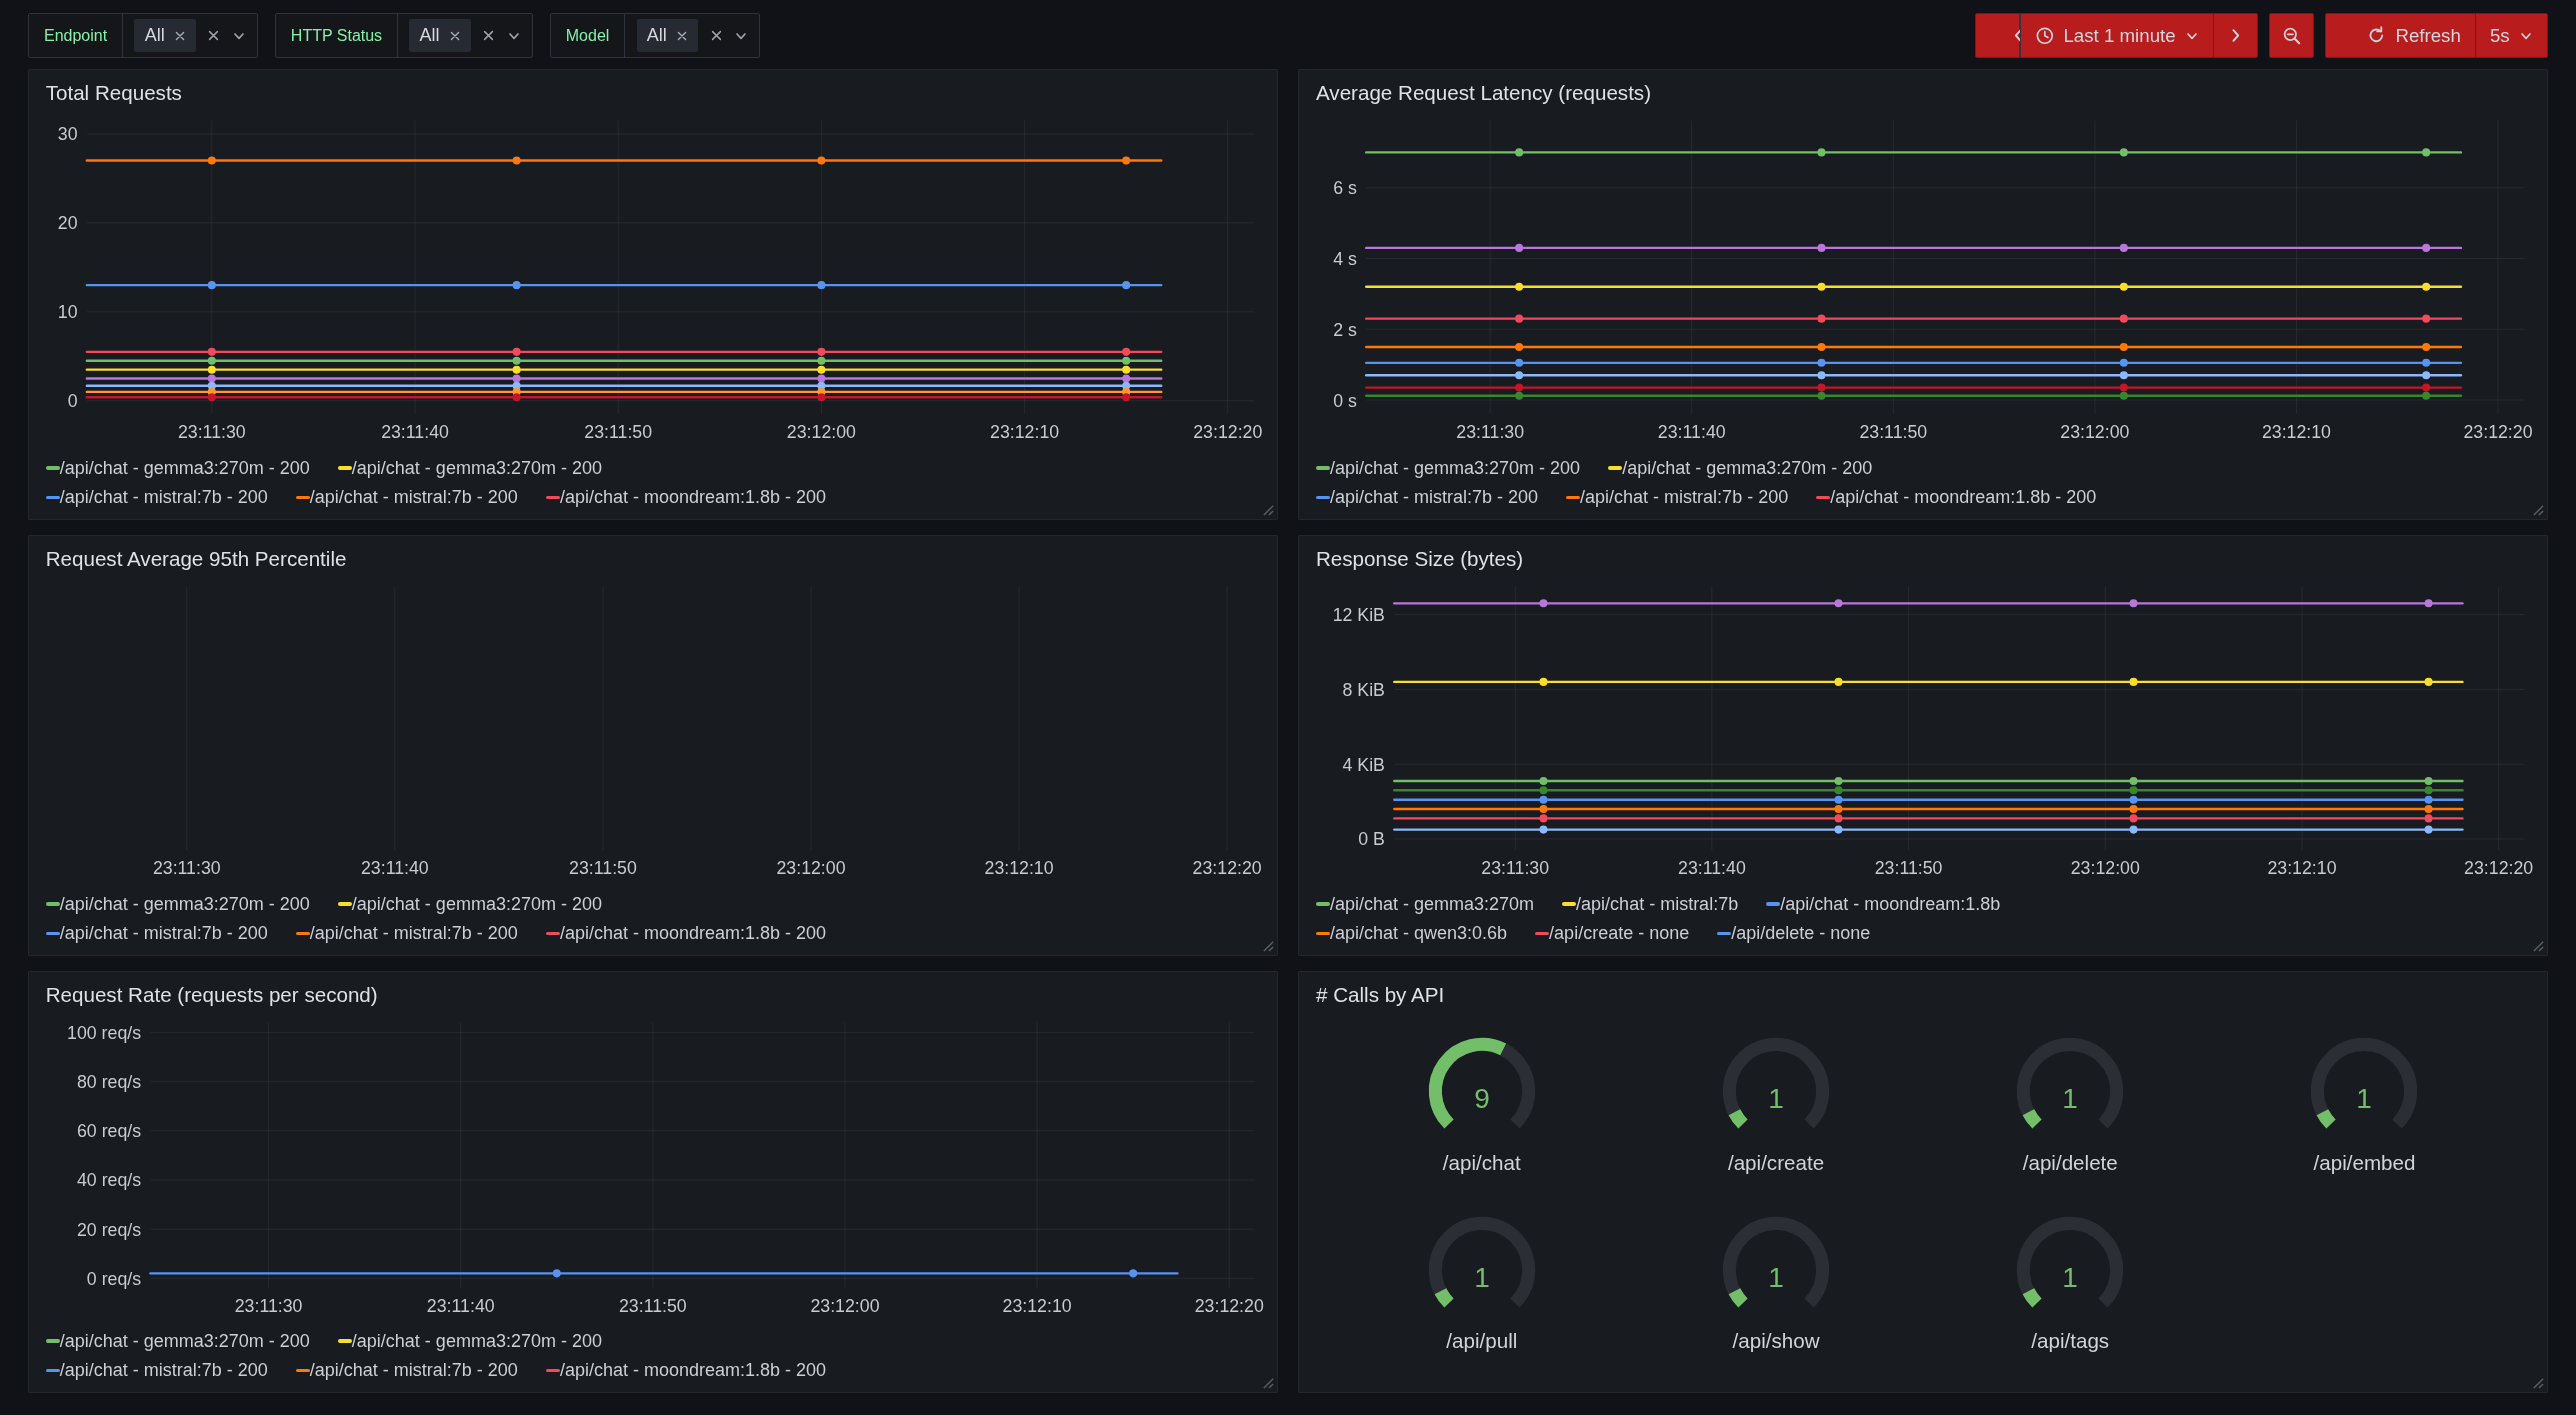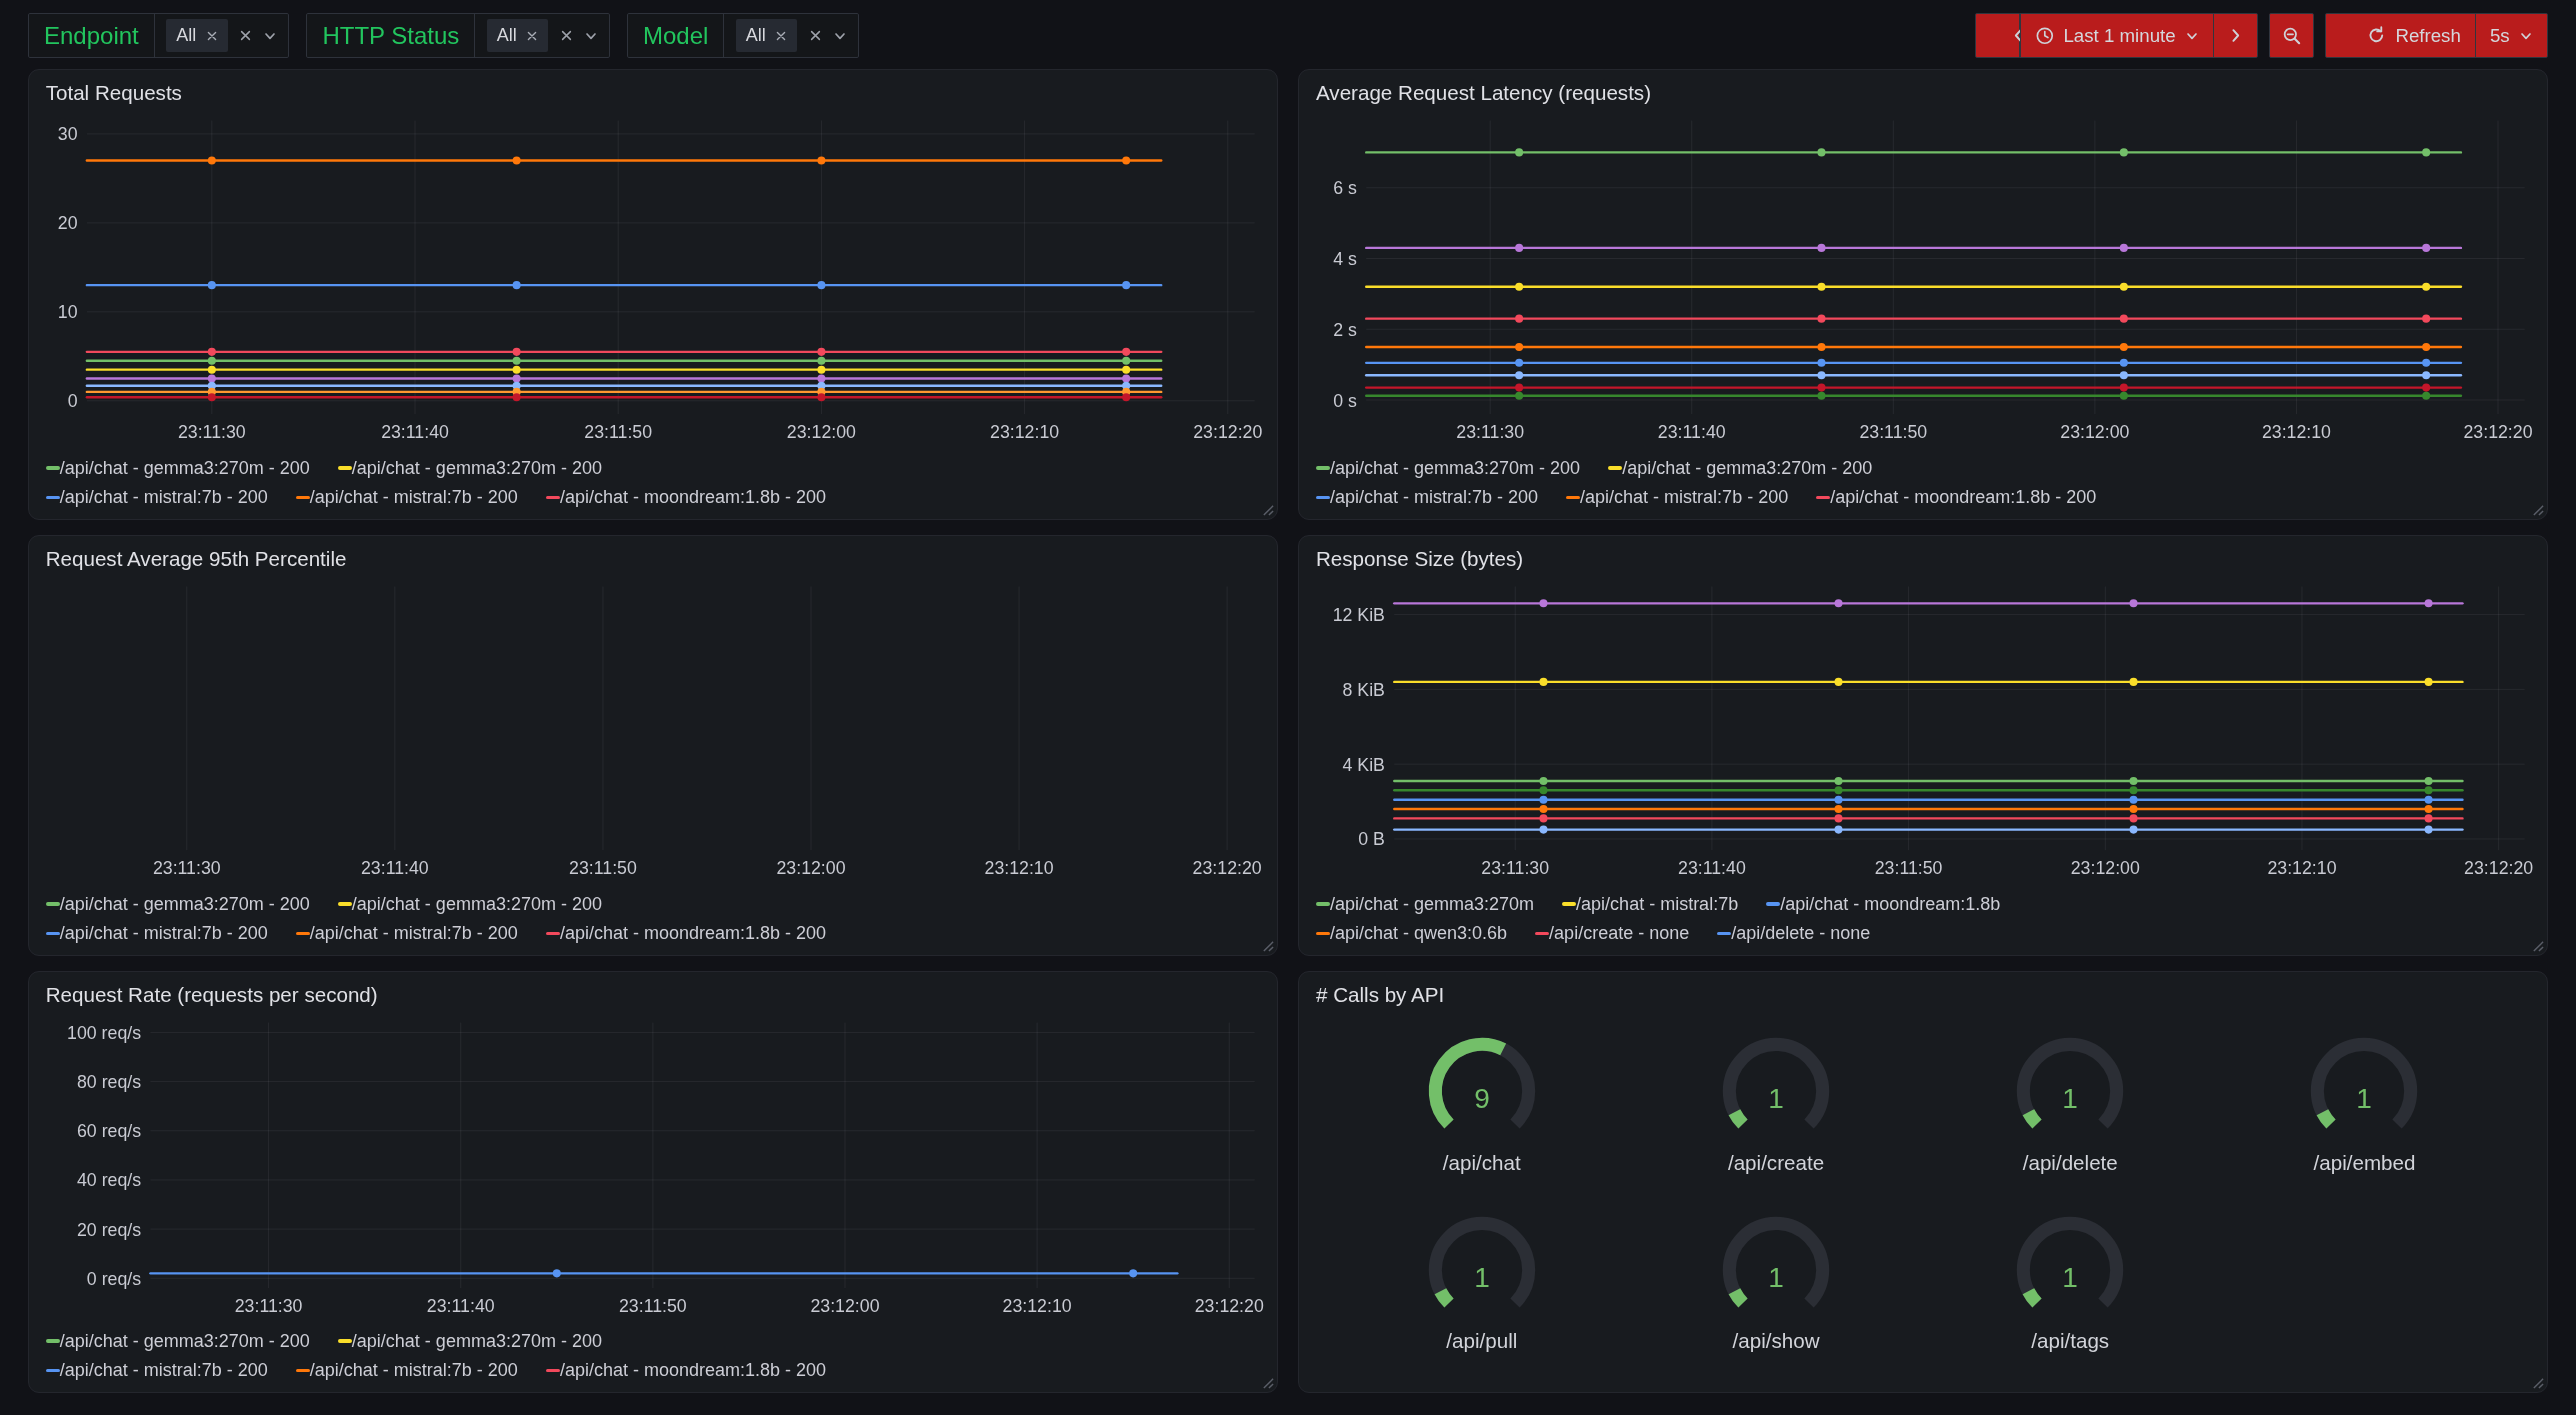--- a/index.html
+++ b/index.html
@@ -10,21 +10,21 @@
     font-family:"Liberation Sans","DejaVu Sans",sans-serif;
     color:#CCCCDC;
     overflow:hidden;
   }
   svg text { font-family:"Liberation Sans","DejaVu Sans",sans-serif; }
 
   
   .topbar{ display:flex; justify-content:space-between; align-items:center; padding:13px 28px 11.2px; }
   .filters{ display:flex; gap:17px; }
   .filter{ display:flex; align-items:stretch; height:45px; border:0.9px solid #2E323B; border-radius:1.9px; background:#141619; }
-  .f-label{ display:flex; align-items:center; padding:0 15px; font-size:24px; color:#22c55e; border-right:0.9px solid #2E323B; }
+  .f-label{ display:flex; align-items:center; padding:0 15px; font-size:16px; color:#86efac; border-right:0.9px solid #2E323B; }
   .f-body{ display:flex; align-items:center; gap:11.2px; padding:0 11.2px;justify-content:center; }
   .chip{ display:inline-flex; align-items:center; gap:9.3px; background:#262A32; border-radius:1.9px; padding:5.6px 10.3px; font-size:18px; color:#D8D9DE; cursor:pointer; }
   .chip svg{ color:#A9ADB6; }
   .f-ic{ display:inline-flex; align-items:center; color:#9DA1AA; cursor:pointer; }
 
   .time{ display:flex; align-items:center; gap:11.2px; }
   .tgroup{ display:flex; }
   .tbtn{
     display:inline-flex; align-items:center; gap:9.3px;
     height:45px; padding:0 14px;
@@ -43,21 +43,21 @@
     display:grid;
     grid-template-columns:1fr 1fr;
     grid-template-rows:451px 421px 422px;
     gap:15px 20.6px;
     padding:0 28px;
   }
   .panel{
     position:relative;
     background:#181B1F;
     border:0.9px solid #24262D;
-    border-radius:11px;
+    border-radius:1px;
     padding:9.3px 13px 11.2px;
     display:flex; flex-direction:column;
     min-width:0; min-height:0;
   }
   .panel-title{ margin:0 0 1.9px; padding:1.9px 3.7px; font-size:20.6px; font-weight:500; color:#E0E1E6; }
   .chart{ flex:1; position:relative; min-height:0; margin-top:3.7px; }
   .chart svg{ position:absolute; inset:0; }
 
   .legend{ margin-top:3.7px; padding:0 3.7px; }
   .legend-row{ display:flex; gap:28px; margin-top:8.4px; }

